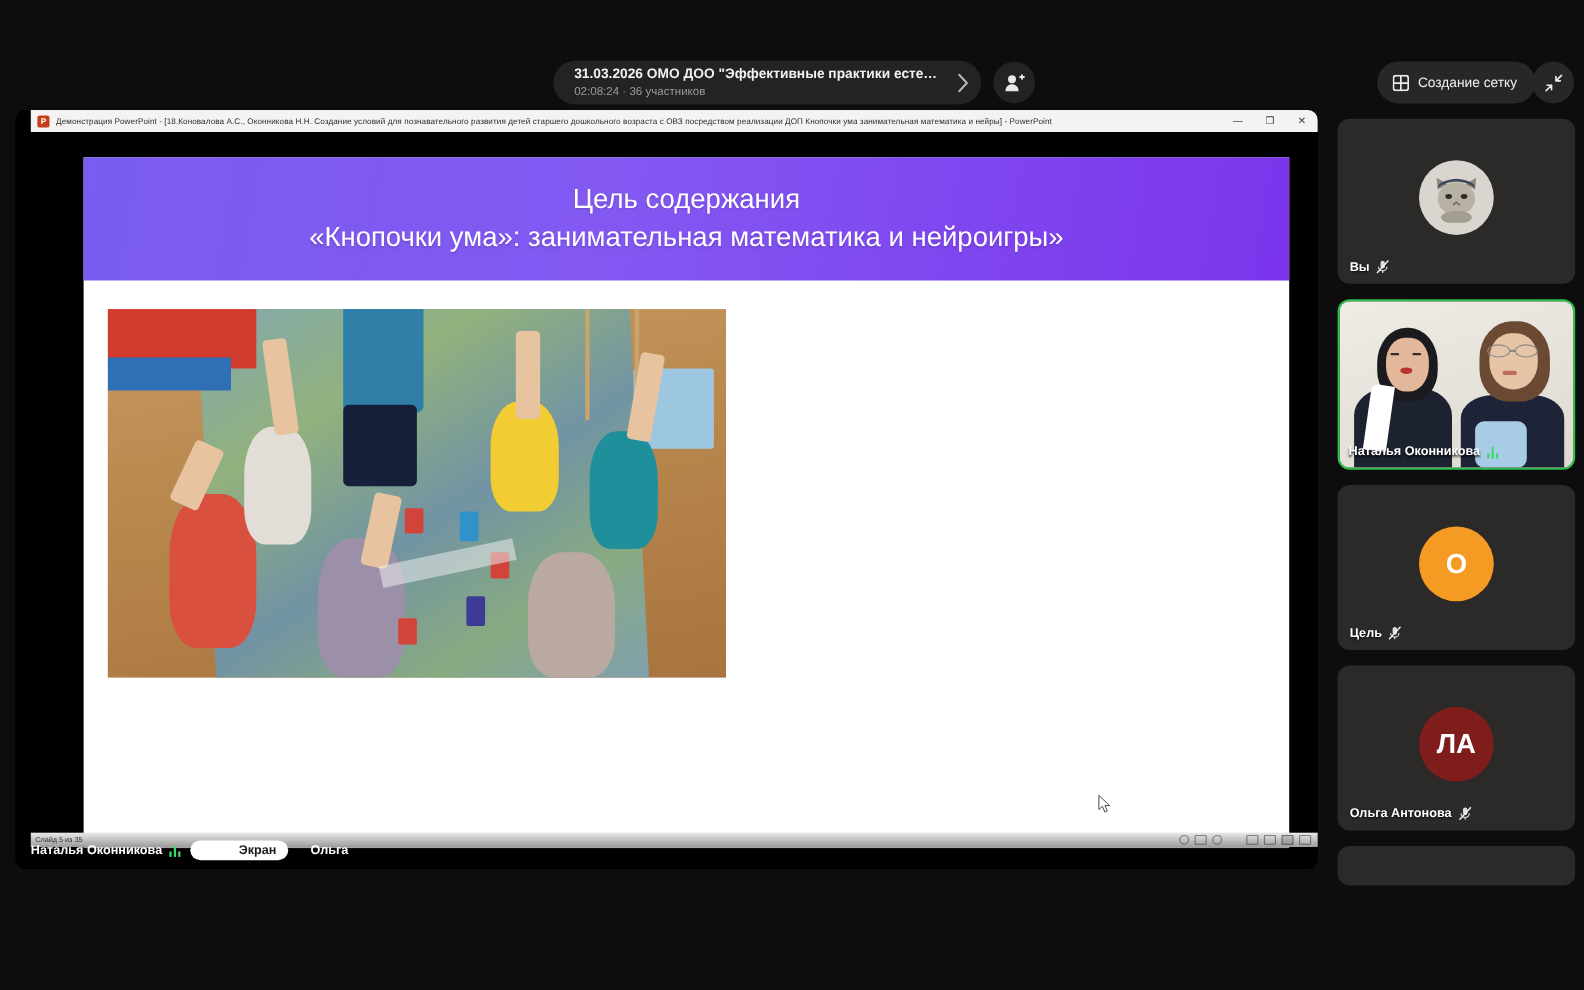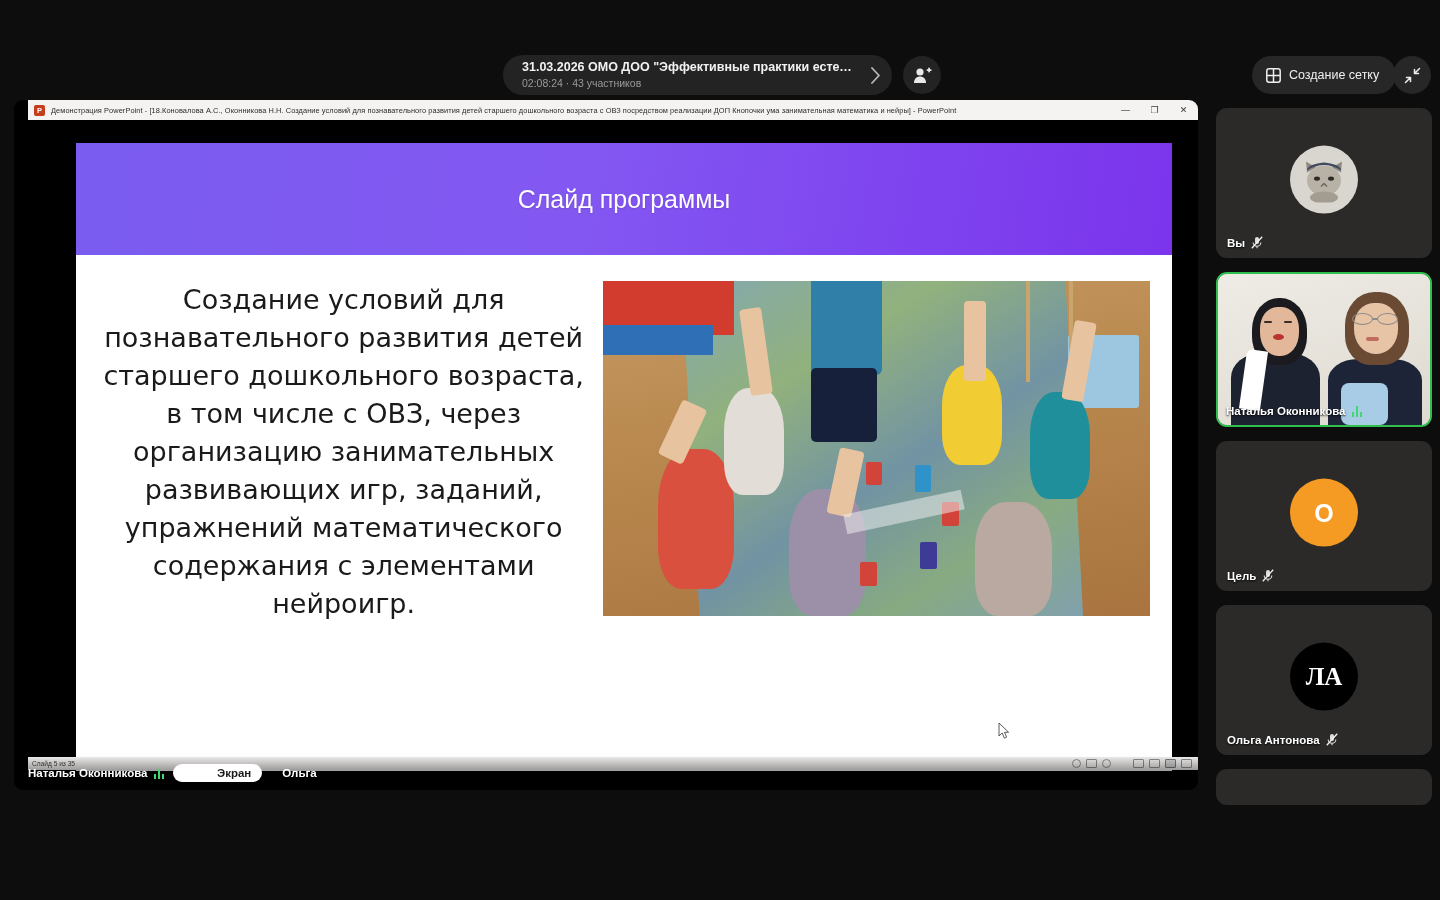--- a/index.html
+++ b/index.html
@@ -171,21 +171,21 @@
 </head>
 <body>
 
 <div class="app">
 
   <div class="topbar">
 
     <div class="meet-pill">
       <div class="meet-pill-text">
         <div class="meet-title">31.03.2026 ОМО ДОО "Эффективные практики естествен…</div>
-        <div class="meet-sub">02:08:24 · 43 участников</div>
+        <div class="meet-sub">02:08:24 · 36 участников</div>
       </div>
       <div class="chev">
         <svg width="11" height="17" viewBox="0 0 11 17">
             <path d="M2 1 L9 8.5 L2 16" stroke="#b8b8b8" stroke-width="1.8" fill="none" stroke-linecap="round" stroke-linejoin="round"></path>
           </svg>
       </div>
     </div>
 
     <div class="add-people">
       <svg width="19" height="17" viewBox="0 0 19 17">
@@ -224,26 +224,26 @@
         <span>—</span>
         <span>❐</span>
         <span>✕</span>
       </span>
     </div>
 
     <div class="slide">
 
       <div class="slide-header">
         <div class="slide-title">
-          <div class="l1">Слайд программы</div>
+          <div class="l1">Цель содержания</div>
+          <div class="l2">«Кнопочки ума»: занимательная математика и нейроигры»</div>
         </div>
       </div>
 
       <div class="slide-body">
-        <div class="slide-text">Создание условий для познавательного развития детей старшего дошкольного возраста, в том числе с ОВЗ, через организацию занимательных развивающих игр, заданий, упражнений математического содержания с элементами нейроигр.</div>
 
         <div class="photo">
           <div class="ph mat"></div>
           <div class="ph bench3"></div>
           <div class="ph bench"></div>
           <div class="ph bench2"></div>
           <div class="ph tablei"></div>
           <div class="ph leg" style="right:14%; top:0; height:40%;"></div>
           <div class="ph leg" style="right:22%; top:0; height:30%;"></div>
           <div class="ph teacher-top"></div>
@@ -374,21 +374,21 @@
             <rect x="4" y="1" width="4" height="7" rx="2" fill="#ddd"></rect>
             <path d="M2.2 6.4 a3.8 3.8 0 0 0 7.6 0" stroke="#ddd" stroke-width="1.1" fill="none"></path>
             <line x1="6" y1="10.2" x2="6" y2="12.2" stroke="#ddd" stroke-width="1.1"></line>
             <line x1="0.8" y1="12.2" x2="11.2" y2="0.8" stroke="#f2f2f2" stroke-width="1.3"></line>
           </svg>
         </span>
       </div>
     </div>
 
     <div class="tile">
-      <div class="avatar-circle" style="background:#000000;font-family:Liberation Serif, serif;">
+      <div class="avatar-circle" style="background:#7f1d1d;">
         <span>ЛА</span>
       </div>
       <div class="tile-label">
         <span>Ольга Антонова</span>
         <span class="mic-off">
           <svg width="12" height="13" viewBox="0 0 12 13">
             <rect x="4" y="1" width="4" height="7" rx="2" fill="#ddd"></rect>
             <path d="M2.2 6.4 a3.8 3.8 0 0 0 7.6 0" stroke="#ddd" stroke-width="1.1" fill="none"></path>
             <line x1="6" y1="10.2" x2="6" y2="12.2" stroke="#ddd" stroke-width="1.1"></line>
             <line x1="0.8" y1="12.2" x2="11.2" y2="0.8" stroke="#f2f2f2" stroke-width="1.3"></line>

